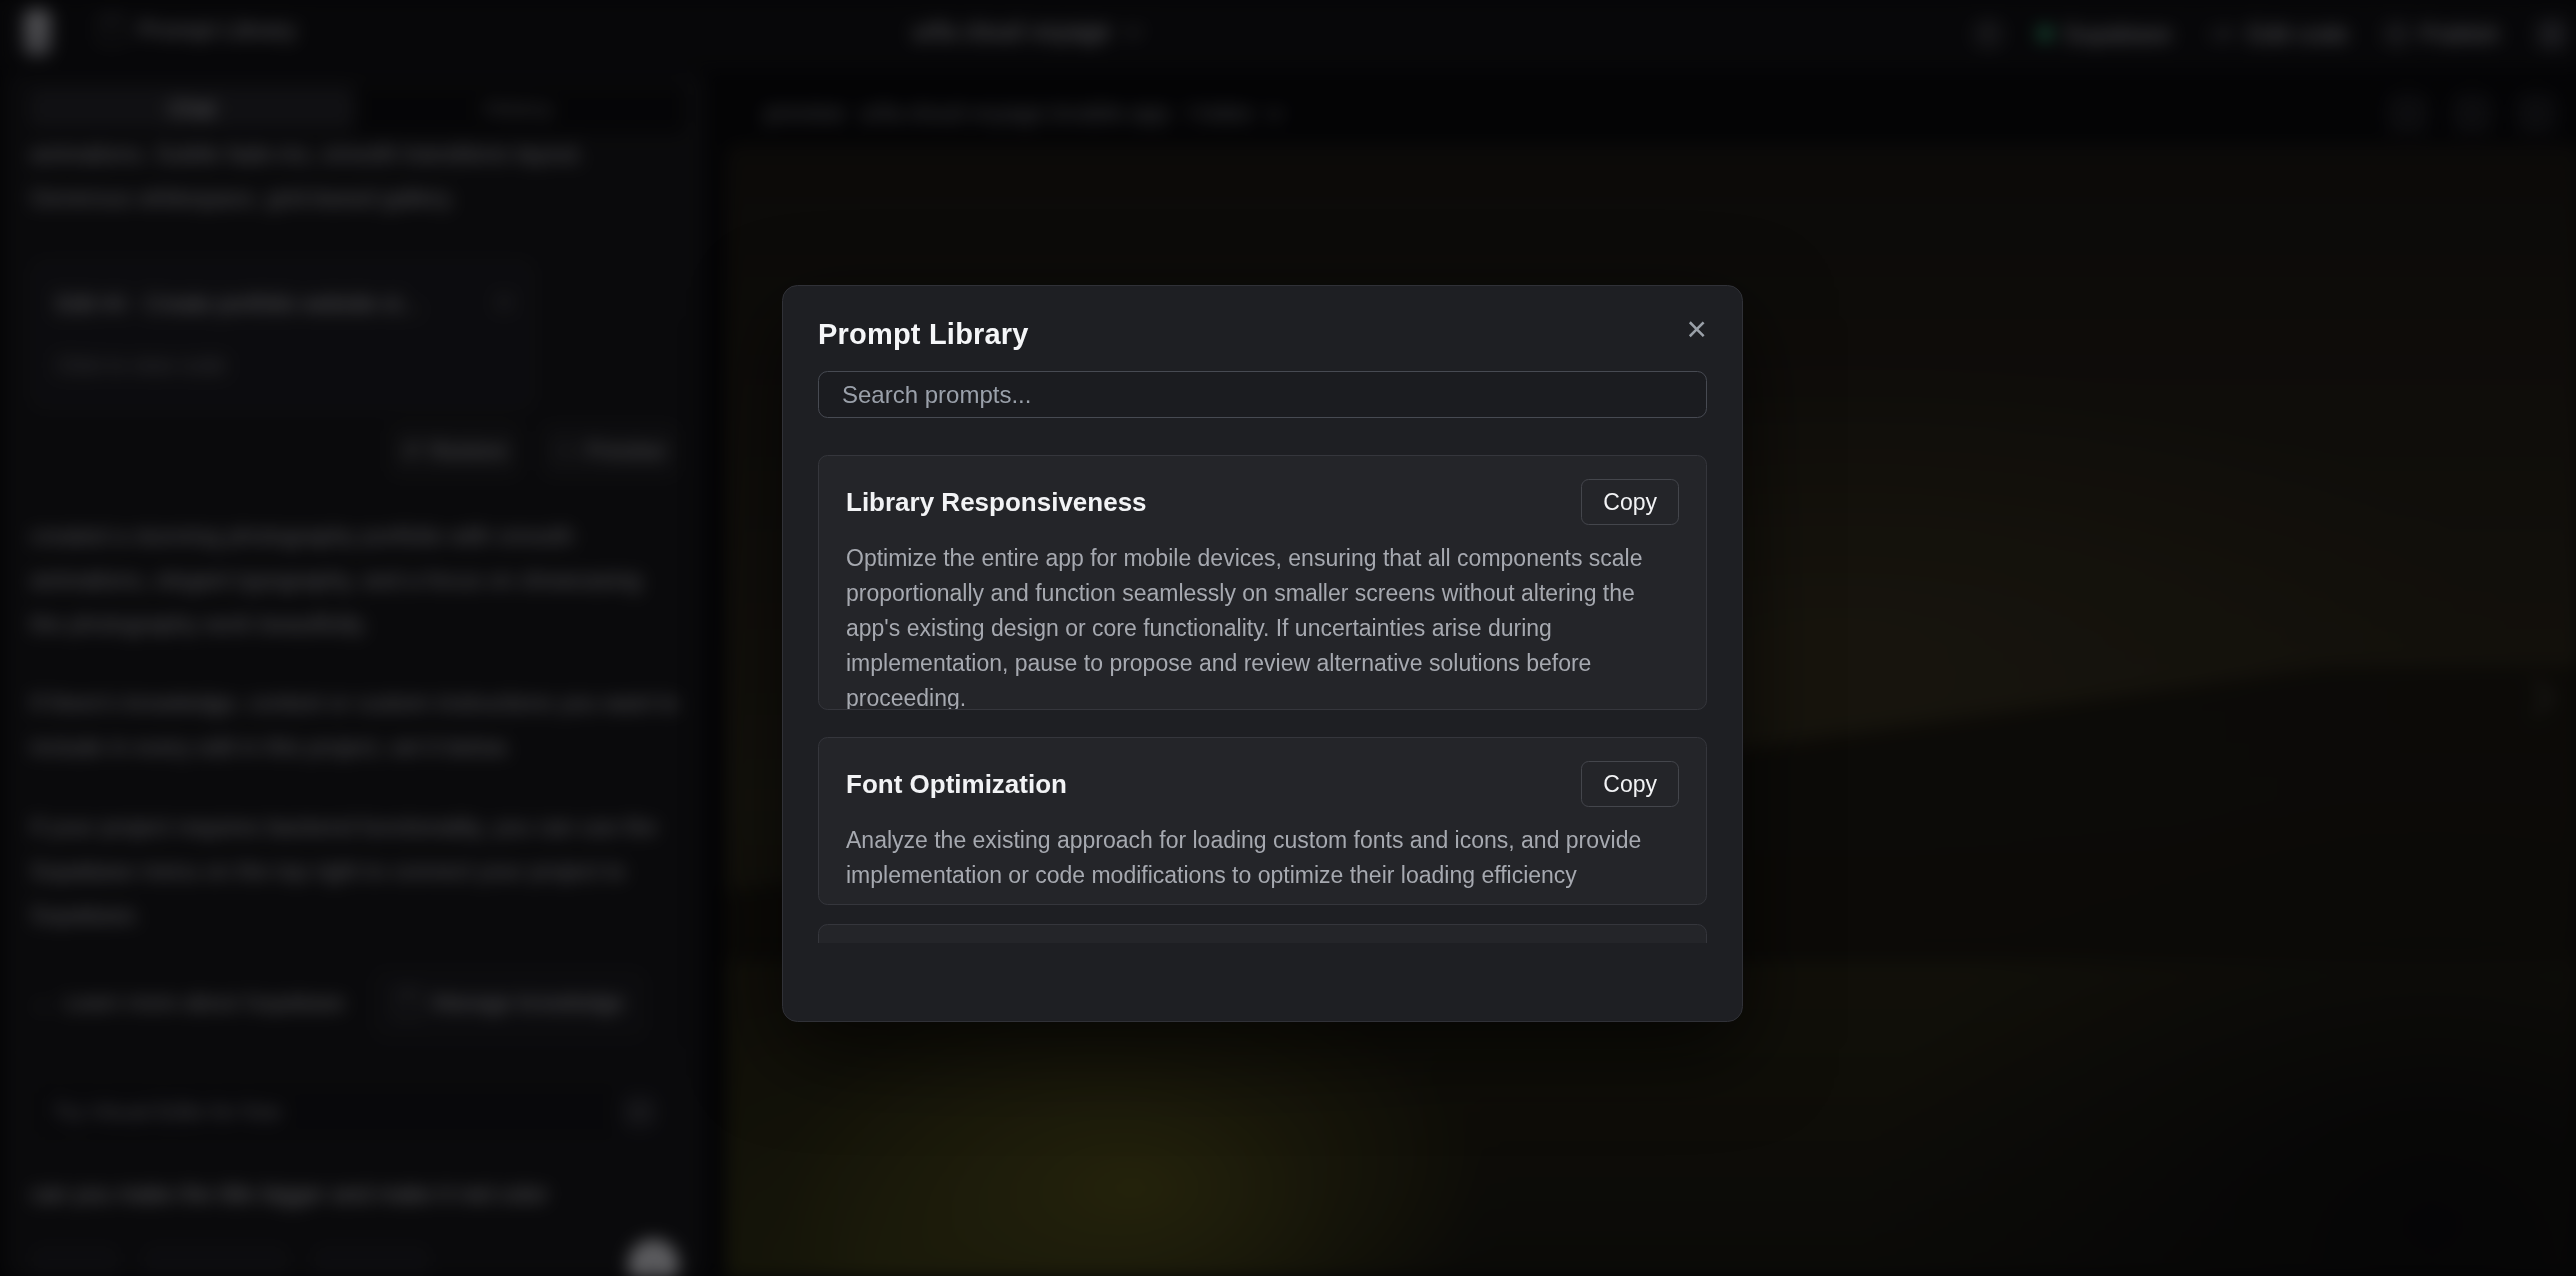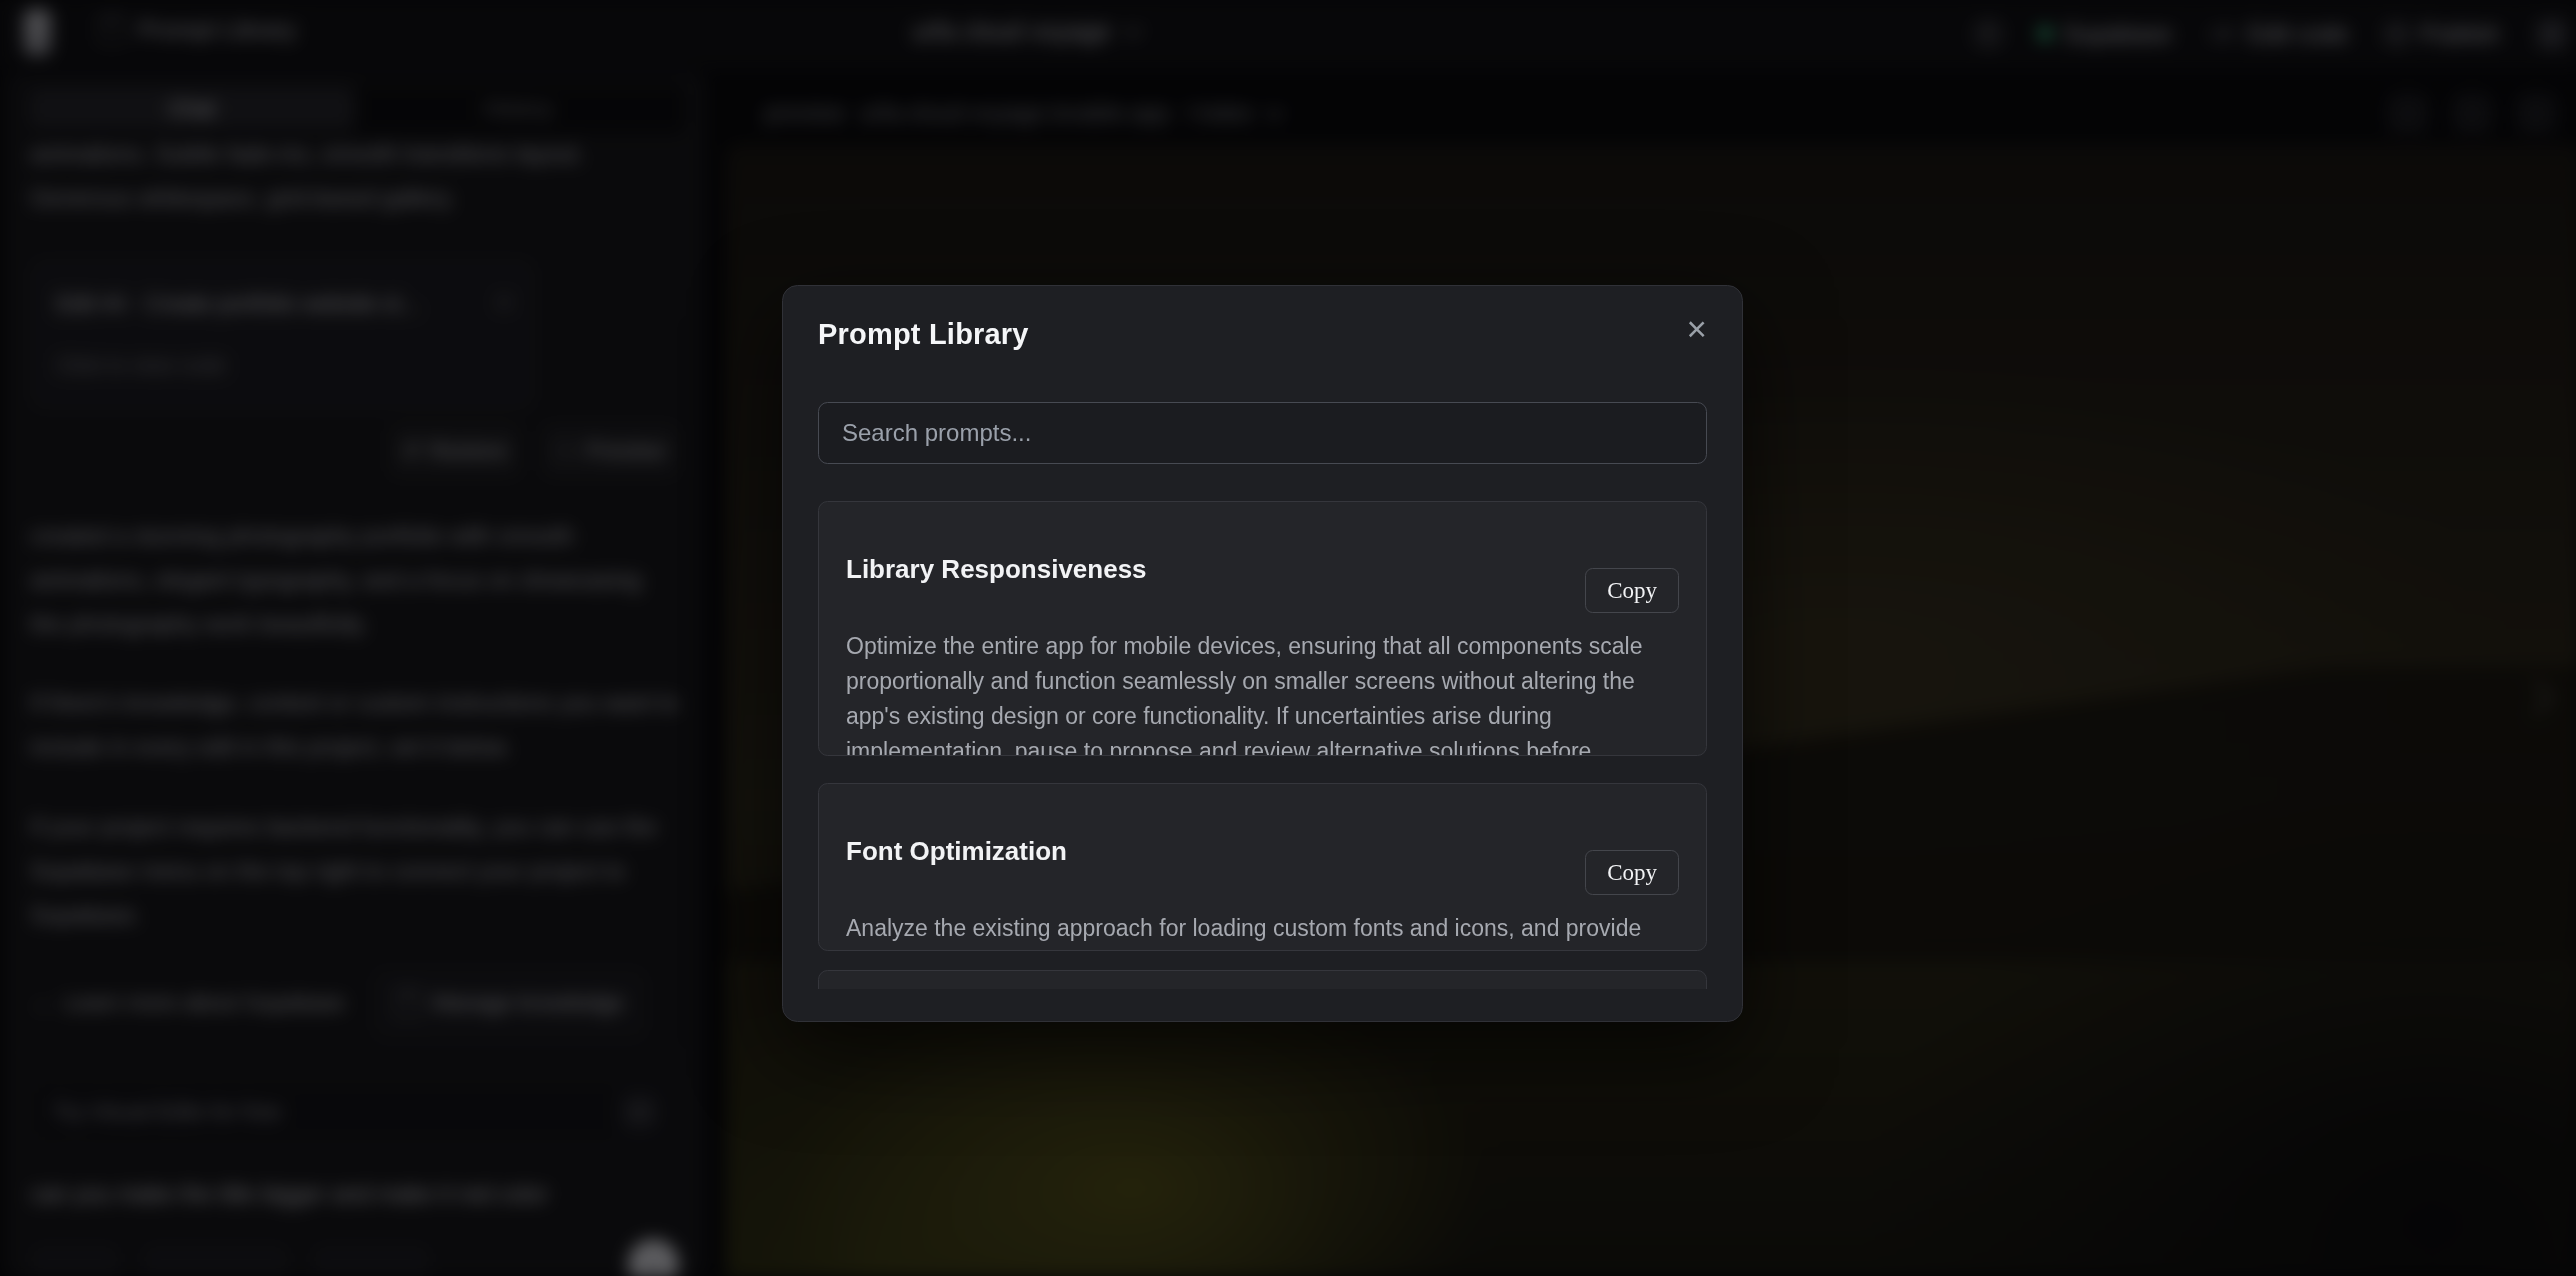--- a/index.html
+++ b/index.html
@@ -98,34 +98,34 @@
                   transform:rotate(45deg); }
 
   
   .overlay { position:absolute; inset:0; background:rgba(4,4,6,0.58); }
   .modal { position:absolute; left:782px; top:285px; width:961px; height:737px; background:#1e1f23;
            border:1px solid #303137; border-radius:15.4px; box-shadow:0 29px 87px rgba(0,0,0,0.65);
            padding:29px 35px 7px 35px; overflow:hidden; }
   .modal-head { display:flex; align-items:flex-start; justify-content:space-between; height:39px; }
   .modal-title { color:#f5f6f8; font-size:29px; font-weight:700; line-height:39px; letter-spacing:0.2px; }
   .modal-close { color:#9aa0a8; font-size:35px; line-height:31px; cursor:pointer; margin-top:-1.9px; }
-  .search-input { margin-top:48px; width:100%; height:62px; background:#1b1c20; border:1px solid #474a52;
+  .search-input { margin-top:17px; width:100%; height:47px; background:#1b1c20; border:1px solid #474a52;
                   border-radius:9.6px; color:#e8e9ec; font-size:24px; padding:0 23px; outline:none;
                   font-family:"Liberation Sans", sans-serif; }
   .search-input::placeholder { color:#9aa0aa; }
   .cards-viewport { margin-top:37px; height:488px; overflow:hidden; }
   .prompt-card { background:#242529; border:1px solid #35363c; border-radius:9.6px;
                  padding:23px 27px; overflow:hidden; }
   .prompt-card.c1 { height:255px; margin-bottom:27px; }
   .prompt-card.c2 { height:168px; margin-bottom:19px; }
   .prompt-card.c3 { height:58px; }
   .card-head { display:flex; align-items:center; justify-content:space-between; }
   .card-title { color:#f2f3f5; font-size:26px; font-weight:700; }
   .copy-btn { border:1px solid #44464c; background:transparent; color:#f2f3f5; font-size:23px;
-              border-radius:7.7px; padding:8.7px 21px; font-family:Liberation Serif, serif; cursor:pointer;margin-top:43px; }
+              border-radius:7.7px; padding:8.7px 21px; font-family:Liberation Sans, sans-serif; cursor:pointer; }
   .card-body { margin-top:15.4px; color:#a6a9b0; font-size:23px; line-height:35px; }
 </style>
 </head>
 <body>
 
 <div class="stage">
 
   <div class="bg-app">
 
     <div class="navbar">

